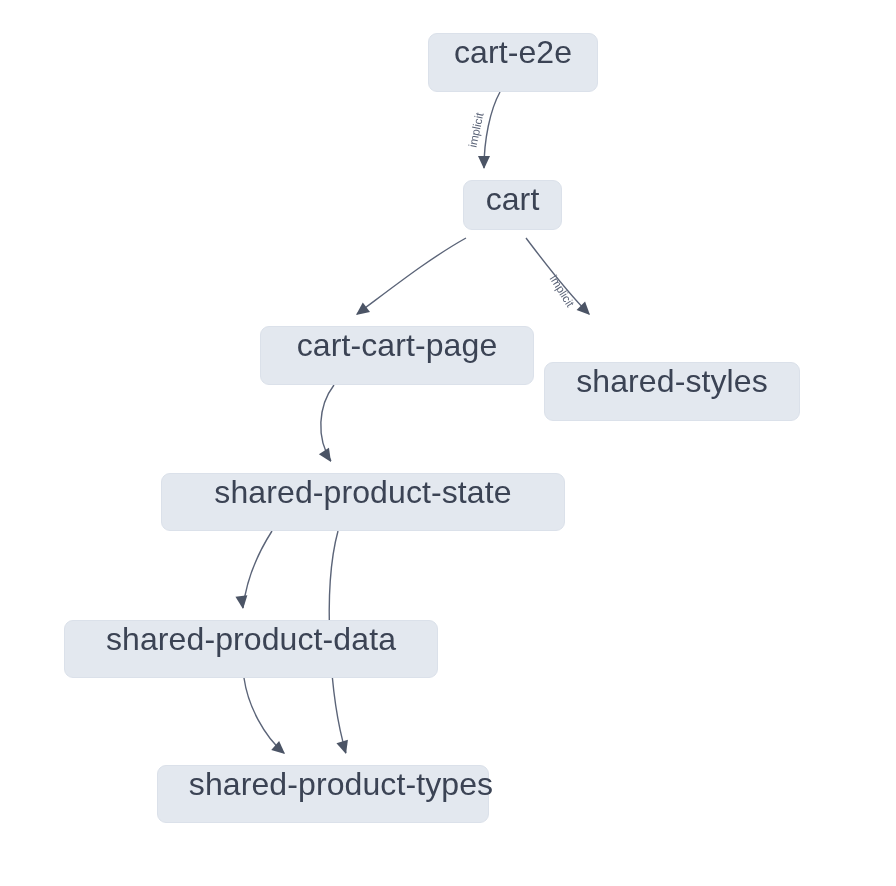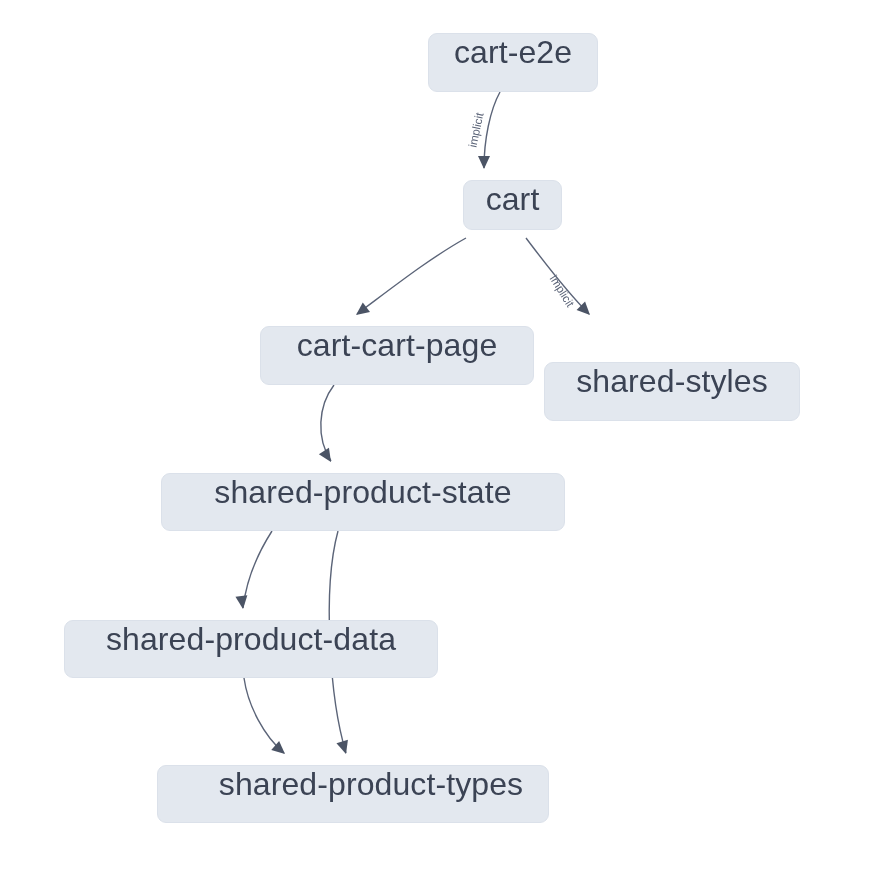--- a/index.html
+++ b/index.html
@@ -101,21 +101,21 @@
       </div>
       <div class="node" style="left: 544px; top: 326px; width: 256px; height: 59px; background: rgb(227, 232, 239); border-color: rgb(219, 225, 234); color: rgb(59, 67, 84); margin-top: 36px;">
         <span>shared-styles</span>
       </div>
       <div class="node" style="left: 161px; top: 473px; width: 404px; height: 58px; background: rgb(227, 232, 239); border-color: rgb(219, 225, 234); color: rgb(59, 67, 84);">
         <span>shared-product-state</span>
       </div>
       <div class="node" style="left: 46px; top: 620px; width: 374px; height: 58px; background: rgb(227, 232, 239); border-color: rgb(219, 225, 234); color: rgb(59, 67, 84); margin-left: 18px;">
         <span>shared-product-data</span>
       </div>
-      <div class="node" style="left: 157px; top: 765px; width: 392px; height: 58px; background: rgb(227, 232, 239); border-color: rgb(219, 225, 234); color: rgb(59, 67, 84); padding-left: 36px;">
+      <div class="node" style="left: 157px; top: 765px; width: 332px; height: 58px; background: rgb(227, 232, 239); border-color: rgb(219, 225, 234); color: rgb(59, 67, 84); padding-left: 36px;">
         <span>shared-product-types</span>
       </div>
     </div>
   <div id="label-layer">
       <div class="edge-label" style="left: 476px; top: 130px; transform: translate(-50%, -50%) rotate(-78deg); color: rgb(91, 100, 120);">implicit</div>
       <div class="edge-label" style="left: 562px; top: 291px; transform: translate(-50%, -50%) rotate(58deg); color: rgb(91, 100, 120);">implicit</div>
     </div>
 </div>
 
 </body></html>

